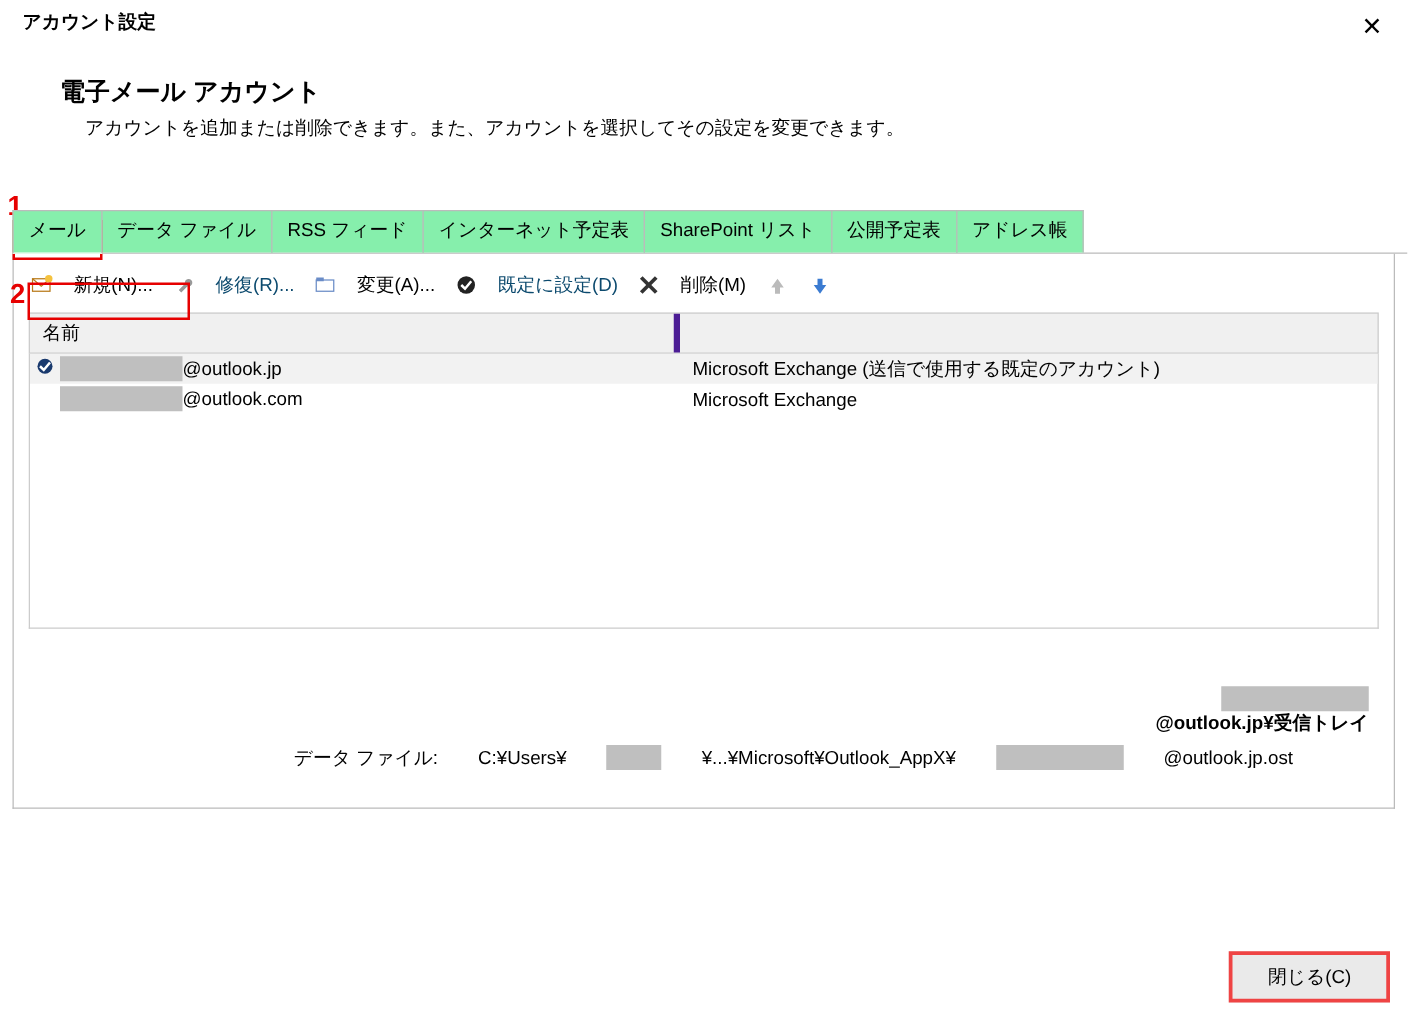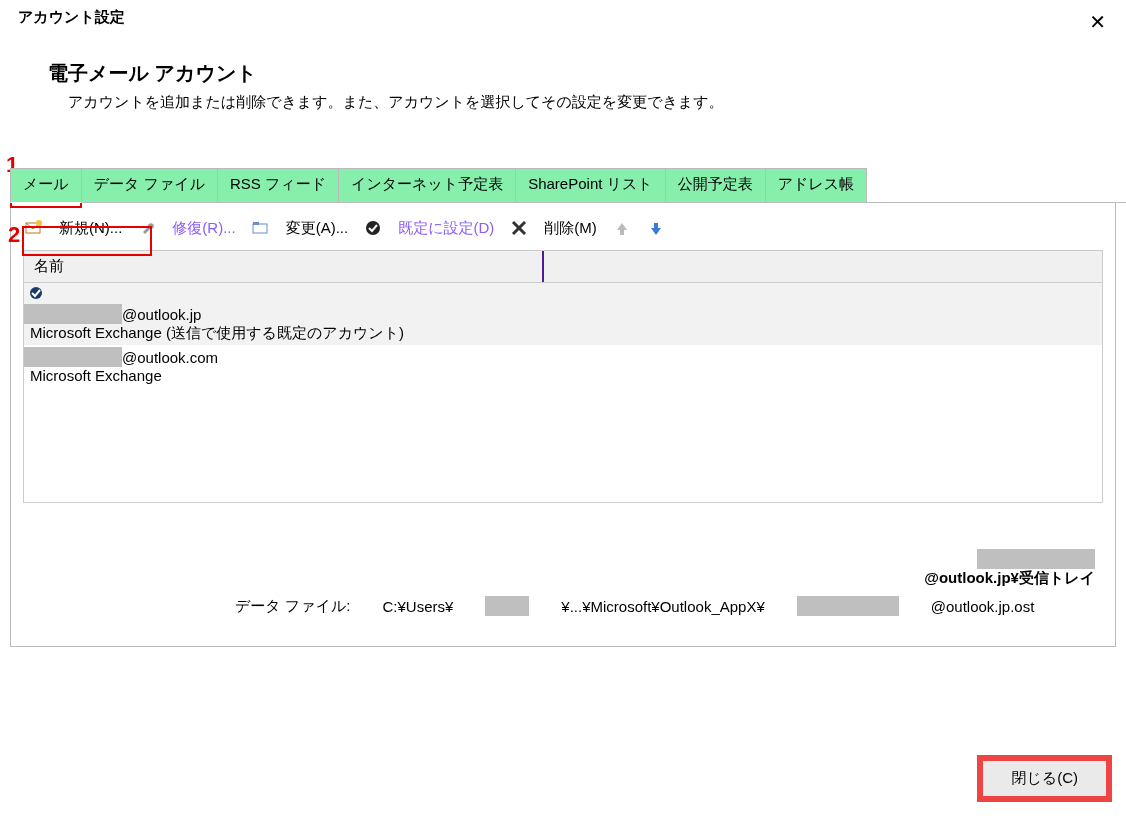--- a/index.html
+++ b/index.html
@@ -71,47 +71,46 @@
   padding: 14px 8px 10px 8px;
 }
 .tool-btn {
   display: inline-flex;
   align-items: flex-start;
   gap: 16px;
   padding: 2px 6px;
   font-size: 15px;
   cursor: pointer;
 }
-.tool-btn.disabled { color: #8b5cf6; }
+.tool-btn.disabled { color: #0c4a6e; }
 .tool-icon { width: 18px; height: 18px; display: inline-block; }
 .listhdr {
   display: flex;
   background: #f0f0f0;
   border: 1px solid #ccc;
   margin: 0 12px;
 }
 .listhdr .col {
   padding: 6px 10px;
   font-size: 15px;
-  border-right: 2px solid #4c1d95;
+  border-right: 5px solid #4c1d95;
 }
 .listhdr .col.name { width: 520px; }
 .listhdr .col.type { flex: 1; border-right: none; }
 .listbody {
   border: 1px solid #ccc;
   border-top: none;
   margin: 0 12px;
   height: 220px;
 }
 .row {
   display: flex;
-  align-items: flex-start;
+  align-items: flex-end;
   font-size: 15px;
   padding: 2px 0;
-  flex-direction: column;
 }
 .row.sel { background: #f2f2f2; }
 .row .mark { width: 24px; text-align: center; }
 .row .namecell { width: 500px; display: flex; align-items: center; }
 .row .typecell { flex: 1; padding-left: 6px; }
 .redact {
   display: inline-block;
   background: #bfbfbf;
   height: 20px;
   vertical-align: middle;
@@ -131,21 +130,21 @@
 .deliver-block .df {
   padding: 8px 0 0 204px;
   display: flex;
   align-items: center;
   gap: 32px;
 }
 .close-btn {
   position: absolute;
   right: 14px;
   bottom: 14px;
-  border: 6px solid #ef4444;
+  border: 3px solid #ef4444;
   background: #eaeaea;
   padding: 8px 28px;
   font-size: 15px;
   cursor: pointer;
 }
 .annot {
   position: absolute;
   color: #e60000;
   font-weight: bold;
   font-size: 22px;

